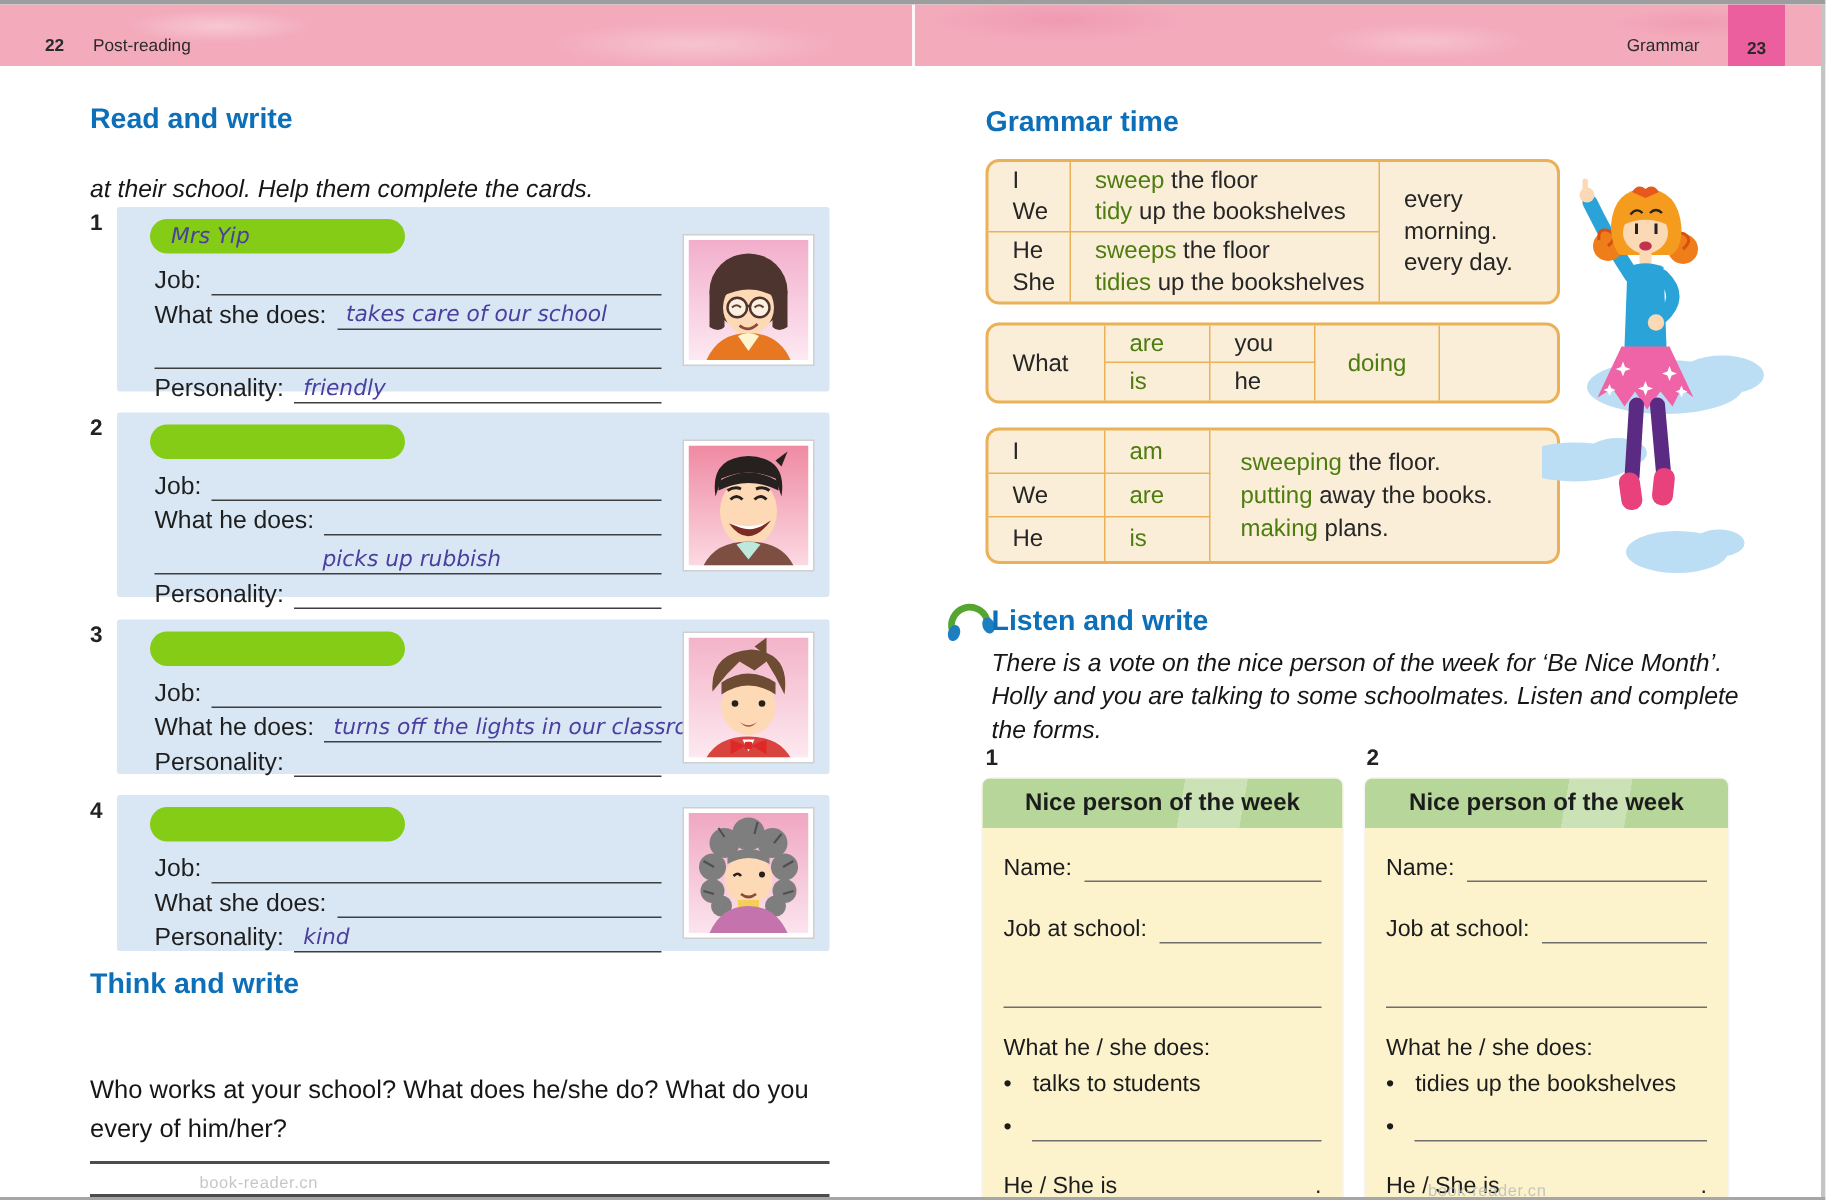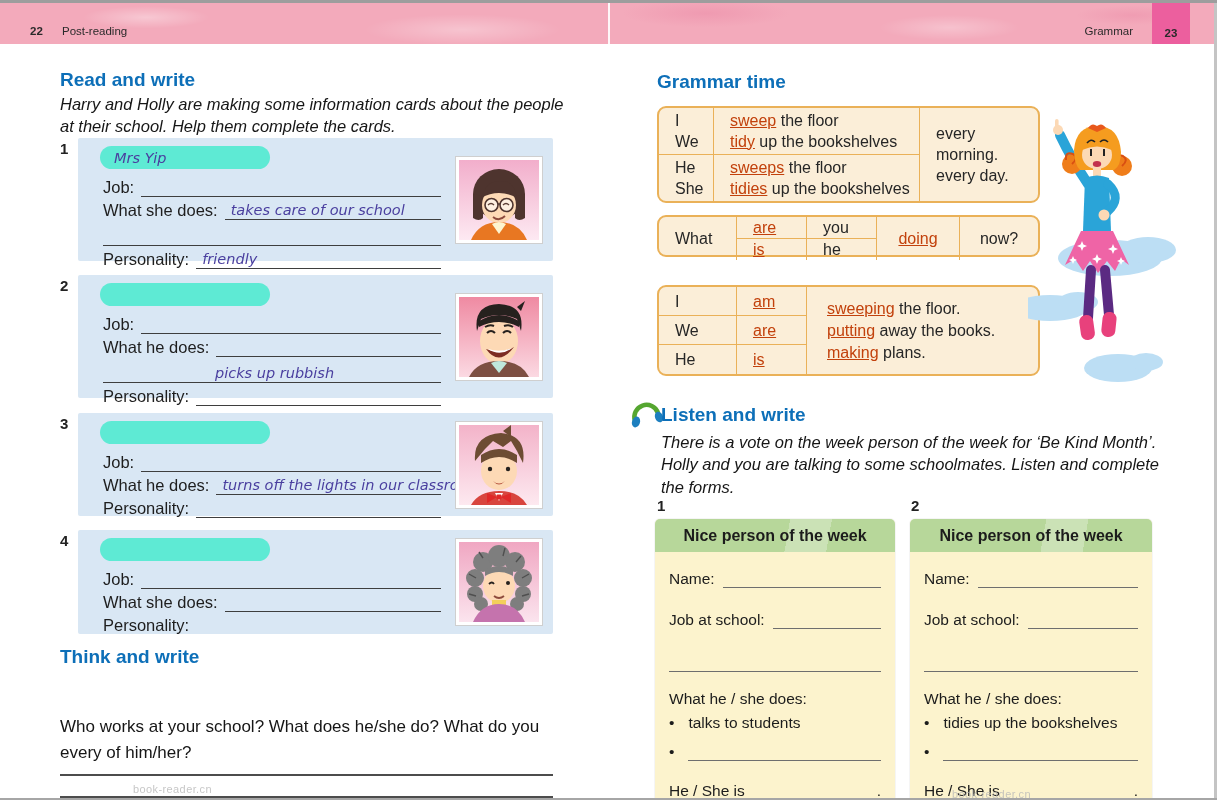--- a/index.html
+++ b/index.html
@@ -21,40 +21,40 @@
             display:flex;align-items:flex-end;justify-content:center;padding-bottom:5px;box-sizing:border-box;
             font-size:11.5px;font-weight:bold;color:#2a2a2a;}
 
   .h-blue{position:absolute;color:#0d6fb8;font-weight:bold;font-size:19px;}
   .it{position:absolute;font-style:italic;color:#161616;font-size:16.5px;}
   .qt{position:absolute;color:#161616;font-size:17px;}
   .numlbl{position:absolute;font-weight:bold;font-size:15px;color:#222;}
 
   
   .card{position:absolute;left:78px;width:475px;background:#d9e7f4;border-radius:2px;}
-  .pill{width:170px;height:23px;background:#5eead4;border-radius:12px;margin:8px 0 5px 22px;
+  .pill{width:170px;height:23px;background:#84cc16;border-radius:12px;margin:8px 0 5px 22px;
         padding:3px 0 0 14px;box-sizing:border-box;}
   .hand{color:#4a3f9f;font-style:italic;font-family:"DejaVu Sans",sans-serif;font-size:14.5px;white-space:nowrap;}
   .cbody{margin:0 112px 0 25px;}
   .crow{display:flex;align-items:flex-end;height:23px;font-size:16.5px;color:#1e1e1e;}
   .clabel{padding-right:7px;white-space:nowrap;}
   .wline{flex:1;border-bottom:1.6px solid #3e3e3e;height:22px;position:relative;}
   .wline .hand{position:absolute;left:6px;bottom:1px;}
   .wline .hand.ind{left:112px;}
   .photo{position:absolute;right:11px;top:50%;transform:translateY(-50%);background:#fff;
          padding:3px;box-shadow:0 0 0 1px #cfcfcf;line-height:0;}
 
   
   .gtable{position:absolute;background:#fbeed8;border:2px solid #eab158;border-radius:9px;
           display:grid;font-size:16px;color:#262626;box-sizing:border-box;}
   .gc{display:flex;flex-direction:column;justify-content:center;padding-left:16px;box-sizing:border-box;line-height:21px;}
   .gc.ctr{align-items:center;padding-left:0;}
   .br{border-right:1.6px solid #eab158;}
   .bb{border-bottom:1.6px solid #eab158;}
-  .red{color:#c2410c;text-decoration:underline;}
+  .red{color:#4d7c0f;}
 
   
   .form{position:absolute;width:240px;height:339px;background:#fcf3cd;border-radius:5px;overflow:hidden;
         box-shadow:0 0 0 1px rgba(0,0,0,.04);}
   .fhead{height:33px;background:#b7d79a;display:flex;align-items:center;justify-content:center;
          font-weight:bold;font-size:16px;color:#1c1c1c;
          background-image:linear-gradient(100deg, transparent 55%, rgba(255,255,255,.28) 55%, rgba(255,255,255,.28) 72%, transparent 72%);}
   .fbody{padding:0 14px;font-size:15.5px;color:#1c1c1c;}
   .frow{display:flex;align-items:flex-end;}
   .fline{flex:1;border-bottom:1.5px solid #6e6e6e;height:19px;}
@@ -75,21 +75,20 @@
     <div class="band-seam"></div>
     <div class="band-text" style="left:30px;font-weight:bold;">22</div>
     <div class="band-text" style="left:62px;">Post-reading</div>
     <div class="band-text" style="right:84px;">Grammar</div>
     <div class="page-tab">
       <span>23</span>
     </div>
   </div>
 
   <div class="h-blue" style="left:60px;top:66px;">Read and write</div>
-  <div class="it" style="left:60px;top:92px;">Harry and Holly are making some information cards about the people</div>
   <div class="it" style="left:60px;top:114px;">at their school. Help them complete the cards.</div>
 
   <div class="numlbl" style="left:60px;top:137px;">1</div>
   <div class="card" style="top:135px;height:123px;">
     <div class="pill"><span class="hand">Mrs Yip</span></div>
     <div class="cbody">
       <div class="crow">
           <span class="clabel">Job:</span>
           <span class="wline"></span>
         </div>
@@ -233,20 +232,23 @@
       <div class="crow">
           <span class="clabel">Job:</span>
           <span class="wline"></span>
         </div>
       <div class="crow">
           <span class="clabel">What she does:</span>
           <span class="wline"></span>
         </div>
       <div class="crow">
           <span class="clabel">Personality:</span>
+          <span class="wline">
+            <span class="hand">kind</span>
+          </span>
         </div>
     </div>
     <div class="photo">
       <svg width="80" height="80" viewBox="0 0 80 80">
         <defs>
             <linearGradient id="pk4" x1="0" y1="0" x2="0" y2="1">
               <stop offset="0" stop-color="#f0a7c2"></stop>
               <stop offset="1" stop-color="#fbe4ee"></stop>
             </linearGradient>
           </defs>
@@ -299,41 +301,38 @@
     <div class="gc br">
       <div>He</div>
       <div>She</div>
     </div>
     <div class="gc br">
       <div><span class="red">sweeps</span><span> the floor</span></div>
       <div><span class="red">tidies</span><span> up the bookshelves</span></div>
     </div>
   </div>
 
-  <div class="gtable" style="left:657px;top:212px;width:383px;height:42px;grid-template-columns:78px 70px 70px 83px 1fr;grid-template-rows:1fr 1fr;">
+  <div class="gtable" style="left:657px;top:212px;width:383px;height:54px;grid-template-columns:78px 70px 70px 83px 1fr;grid-template-rows:1fr 1fr;">
     <div class="gc br" style="grid-column:1;grid-row:1/3;">
         <div>What</div>
       </div>
     <div class="gc br bb red" style="grid-column:2;grid-row:1;">
         <div>are</div>
       </div>
     <div class="gc br bb" style="grid-column:3;grid-row:1;">
         <div>you</div>
       </div>
     <div class="gc br red" style="grid-column:2;grid-row:2;">
         <div>is</div>
       </div>
     <div class="gc br" style="grid-column:3;grid-row:2;">
         <div>he</div>
       </div>
     <div class="gc br ctr red" style="grid-column:4;grid-row:1/3;">
         <div>doing</div>
-      </div>
-    <div class="gc ctr" style="grid-column:5;grid-row:1/3;">
-        <div>now?</div>
       </div>
   </div>
 
   <div class="gtable" style="left:657px;top:282px;width:383px;height:91px;grid-template-columns:78px 70px 1fr;grid-template-rows:1fr 1fr 1fr;">
     <div class="gc br bb" style="grid-column:1;grid-row:1;">
         <div>I</div>
       </div>
     <div class="gc br bb red" style="grid-column:2;grid-row:1;">
         <div>am</div>
       </div>
@@ -400,21 +399,21 @@
   </div>
 
   <div class="abs" style="left:629px;top:398px;">
     <svg width="36" height="28" viewBox="0 0 36 28">
       <path d="M6 20 A12 12 0 0 1 29 12" stroke="#55a630" stroke-width="4.5" fill="none" stroke-linecap="round"></path>
       <ellipse cx="7" cy="21" rx="4" ry="5.5" fill="#1d7fbf" transform="rotate(18 7 21)"></ellipse>
       <ellipse cx="30" cy="16" rx="4" ry="5.5" fill="#1d7fbf" transform="rotate(-20 30 16)"></ellipse>
     </svg>
   </div>
   <div class="h-blue" style="left:661px;top:401px;">Listen and write</div>
-  <div class="it" style="left:661px;top:430px;">There is a vote on the week person of the week for ‘Be Kind Month’.</div>
+  <div class="it" style="left:661px;top:430px;">There is a vote on the nice person of the week for ‘Be Nice Month’.</div>
   <div class="it" style="left:661px;top:452px;">Holly and you are talking to some schoolmates. Listen and complete</div>
   <div class="it" style="left:661px;top:475px;">the forms.</div>
 
   <div class="numlbl" style="left:657px;top:494px;">1</div>
   <div class="numlbl" style="left:911px;top:494px;">2</div>
 
   <div class="form" style="left:655px;top:516px;">
     <div class="fhead">Nice person of the week</div>
     <div class="fcorner" style="left:-14px;bottom:-14px;"></div>
     <div class="fcorner" style="right:-14px;bottom:-14px;"></div>

